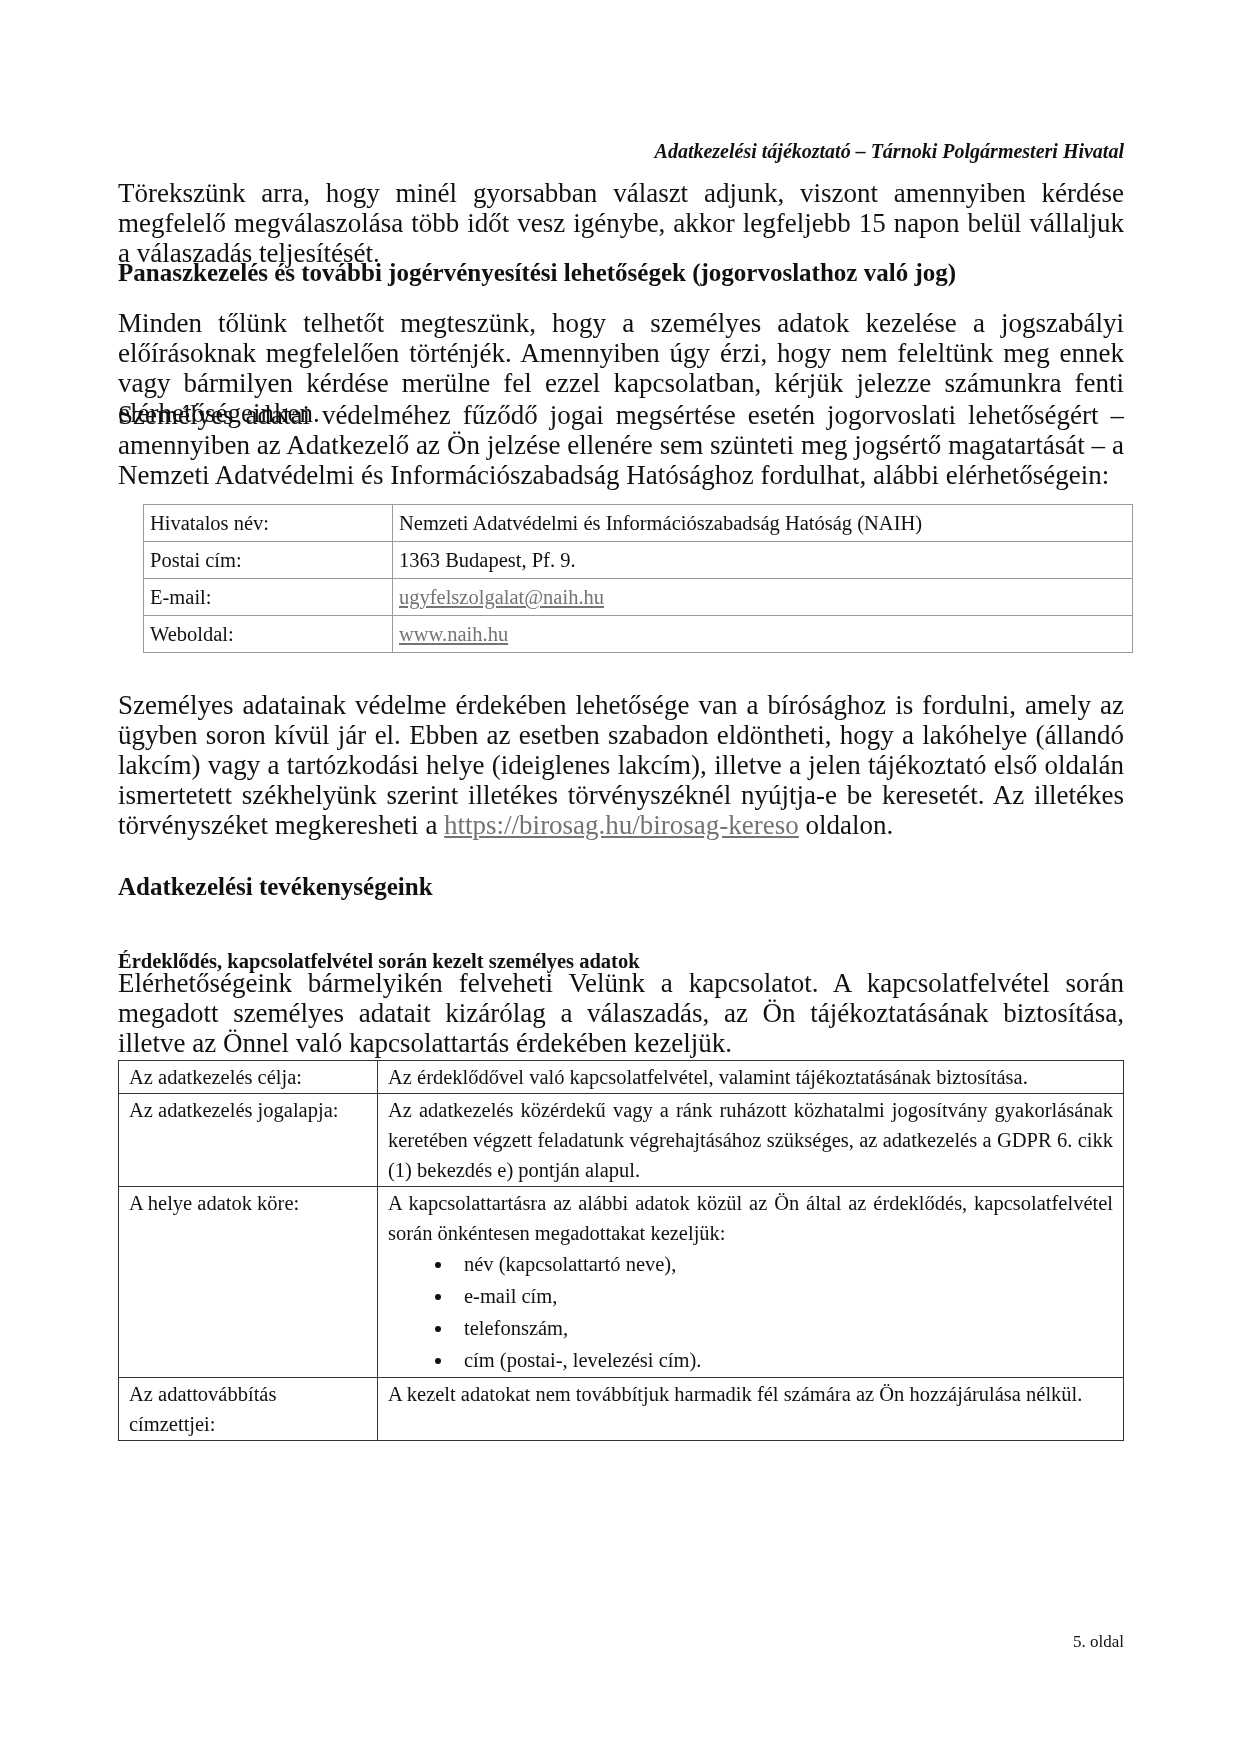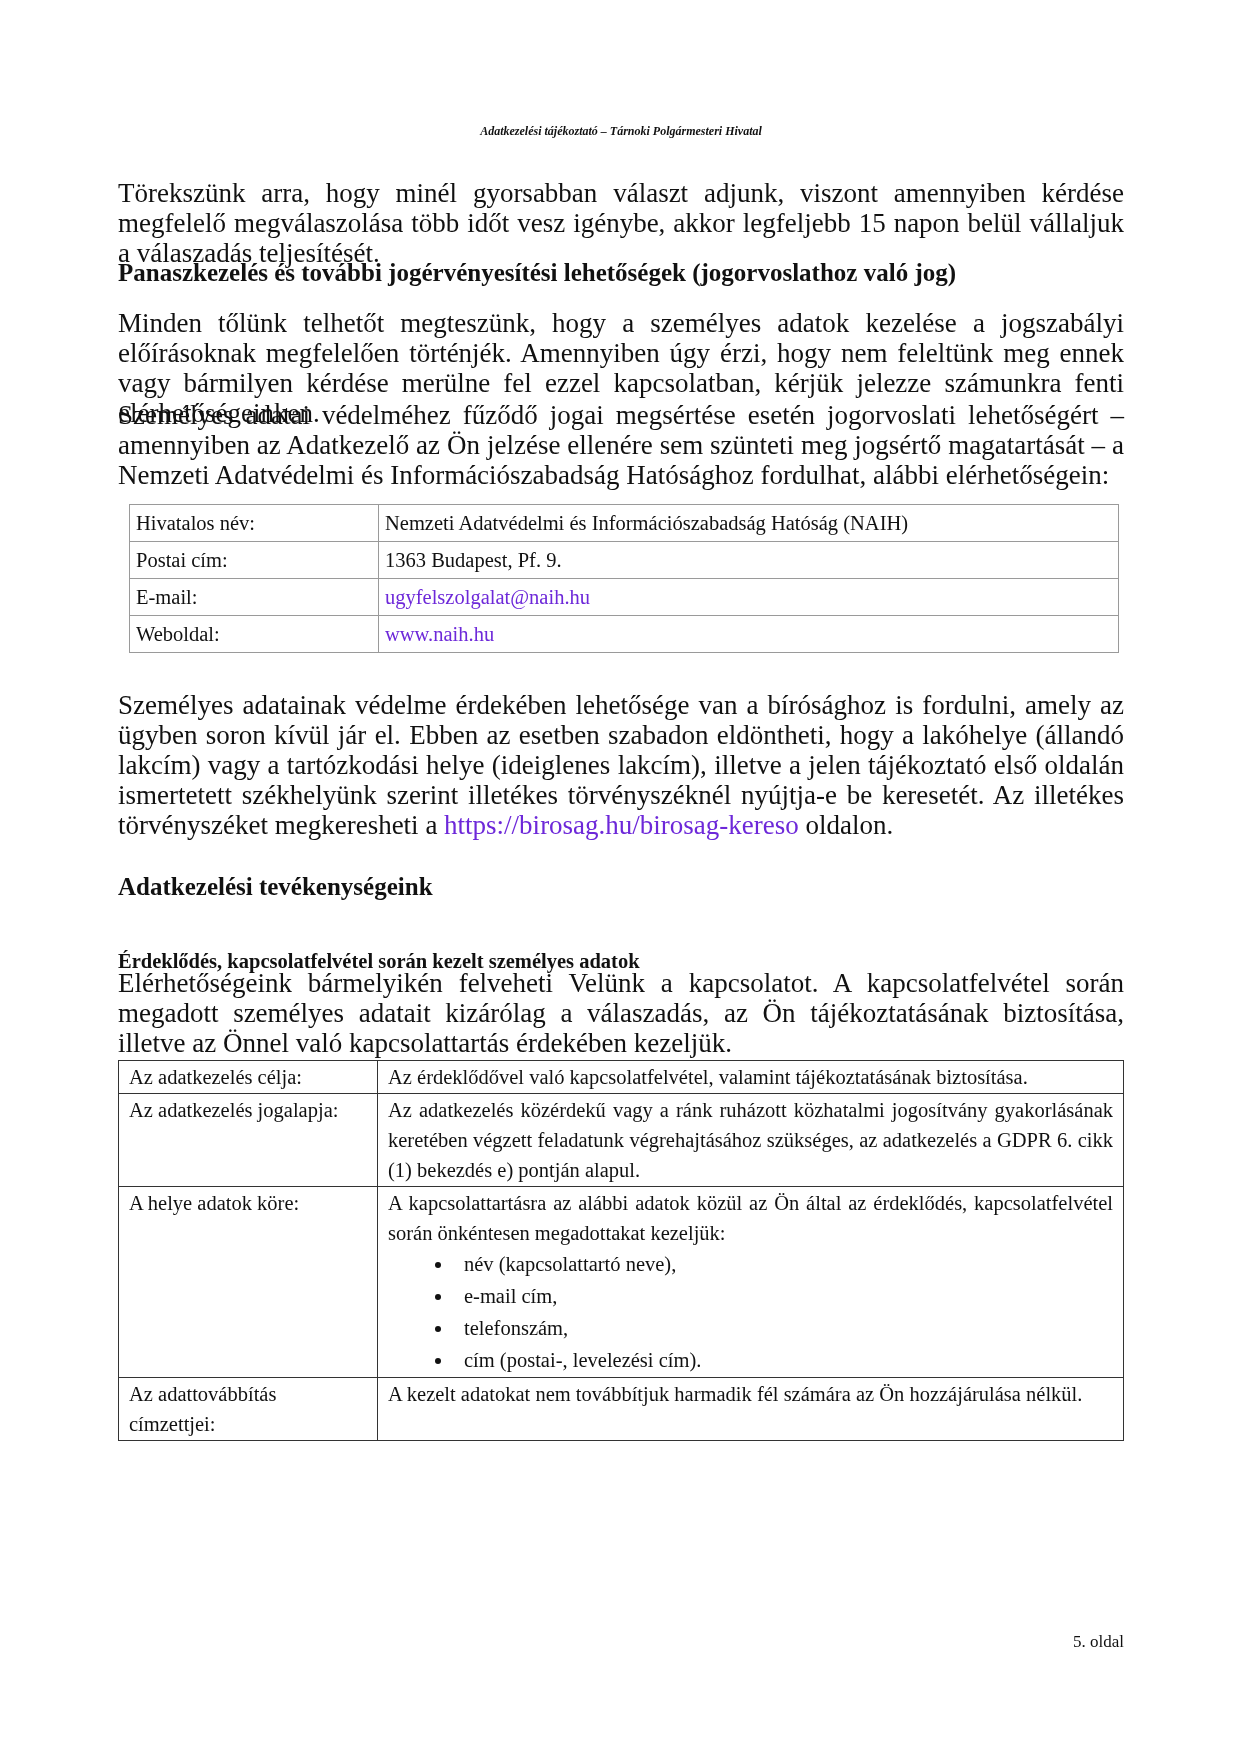--- a/index.html
+++ b/index.html
@@ -3,34 +3,34 @@
 <meta charset="utf-8">
 <style>
   html, body { margin: 0; padding: 0; background: #ffffff; }
   body {
     width: 1241px; height: 1755px; position: relative; overflow: hidden;
     font-family: "Liberation Serif", "DejaVu Serif", serif;
     color: #111111;
   }
   .page { position: absolute; left: 118px; top: 0; width: 1006px; }
   .header {
-    position: absolute; top: 124px; right: 0; width: 100%;
-    text-align: center; font-style: italic; font-weight: bold; font-size: 12px;
+    position: absolute; top: 140px; right: 0; width: 100%;
+    text-align: right; font-style: italic; font-weight: bold; font-size: 20px;
   }
   p {
     margin: 0; font-size: 27px; line-height: 30px; text-align: justify;
   }
   h2 {
     margin: 0; font-size: 25px; font-weight: bold; line-height: 30px;
   }
   h3 {
     margin: 0; font-size: 20.5px; font-weight: bold; line-height: 30px;
   }
   .abs { position: absolute; left: 0; width: 1006px; }
-  a.link { color: #6d28d9; }
+  a.link { color: #737373; text-decoration: underline; }
   table { border-collapse: collapse; font-size: 20.5px; }
   table.naih {
     position: absolute; left: 10px; top: 504px; width: 1004px;
   }
   table.naih td {
     border: 1.5px solid #9a9a9a; height: 36px; padding: 0 6px; line-height: 26px;
     vertical-align: middle;
   }
   table.naih td.k { width: 236px; }
   table.proc {
@@ -54,21 +54,21 @@
   <div class="header">Adatkezelési tájékoztató – Tárnoki Polgármesteri Hivatal</div>
 
   <p class="abs" style="top:178px;">Törekszünk arra, hogy minél gyorsabban választ adjunk, viszont amennyiben kérdése megfelelő megválaszolása több időt vesz igénybe, akkor legfeljebb 15 napon belül vállaljuk a válaszadás teljesítését.</p>
 
   <h2 class="abs" style="top:258px;">Panaszkezelés és további jogérvényesítési lehetőségek (jogorvoslathoz való jog)</h2>
 
   <p class="abs" style="top:308px;">Minden tőlünk telhetőt megteszünk, hogy a személyes adatok kezelése a jogszabályi előírásoknak megfelelően történjék. Amennyiben úgy érzi, hogy nem feleltünk meg ennek vagy bármilyen kérdése merülne fel ezzel kapcsolatban, kérjük jelezze számunkra fenti elérhetőségeinken.</p>
 
   <p class="abs" style="top:400px;">Személyes adatai védelméhez fűződő jogai megsértése esetén jogorvoslati lehetőségért – amennyiben az Adatkezelő az Ön jelzése ellenére sem szünteti meg jogsértő magatartását – a Nemzeti Adatvédelmi és Információszabadság Hatósághoz fordulhat, alábbi elérhetőségein:</p>
 
-  <table class="naih" style="left:11px; width:990px;">
+  <table class="naih" style="left:25px; width:990px;">
     <tbody>
         <tr>
       <td class="k">Hivatalos név:</td>
       <td>Nemzeti Adatvédelmi és Információszabadság Hatóság (NAIH)</td>
     </tr>
     <tr>
       <td class="k">Postai cím:</td>
       <td>1363 Budapest, Pf. 9.</td>
     </tr>
     <tr>

